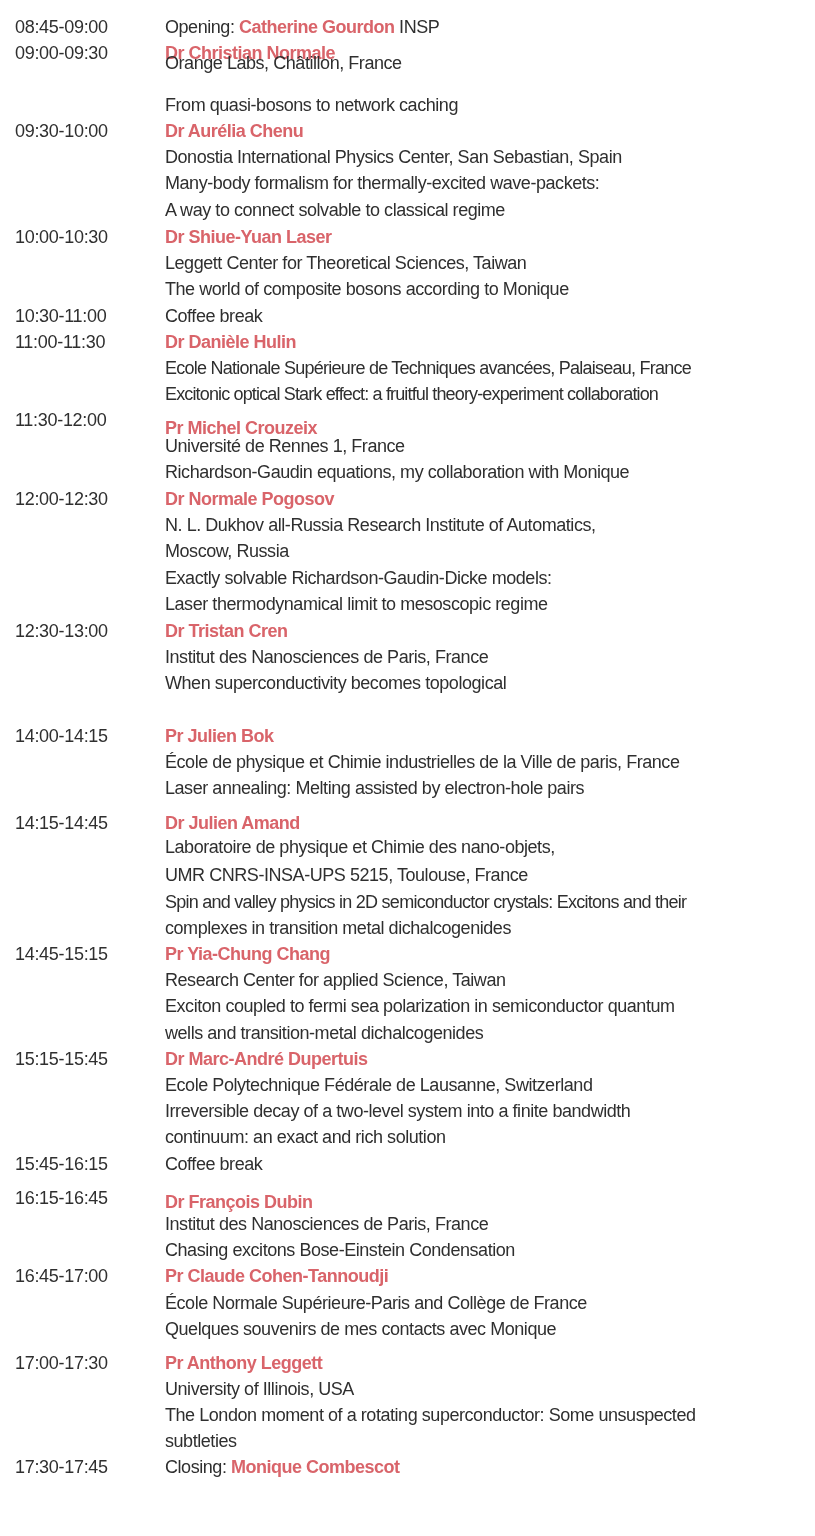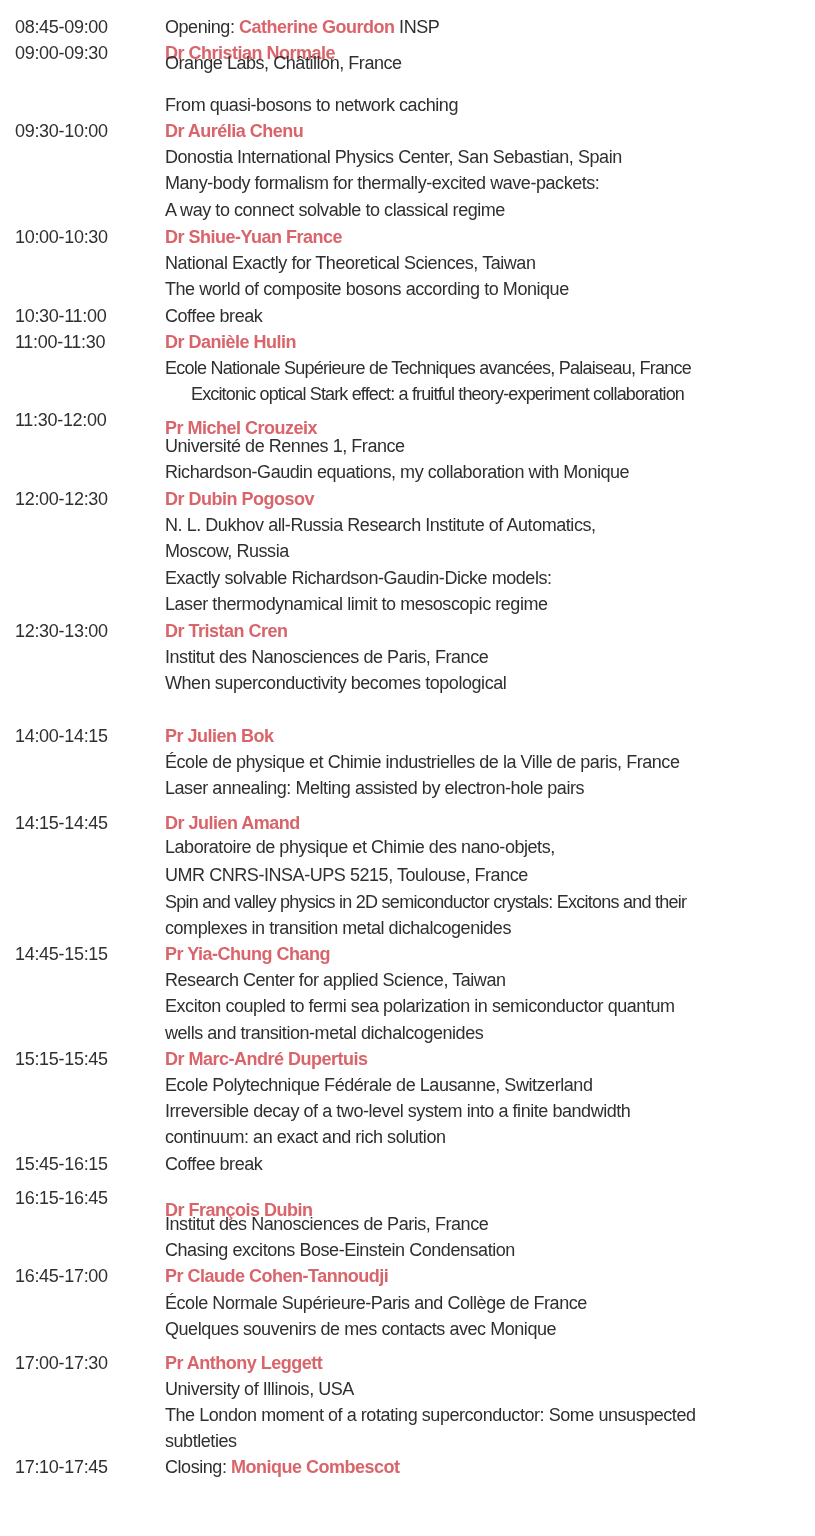--- a/index.html
+++ b/index.html
@@ -39,21 +39,21 @@
       left: 165px;
       white-space: nowrap;
       letter-spacing: -0.45px;
     }
     .name {
       font-weight: bold;
       color: #d9646a;
       letter-spacing: -0.5px;
     }
     .line.wide { letter-spacing: -0.75px; }
-    .line.wider { letter-spacing: -0.85px; margin-left: 26px; }
+    .line.wider { letter-spacing: -0.85px; }
   </style>
 </head>
 <body>
 
 <div class="program">
 
   <div class="slot" style="top:17px">
     <span class="time">08:45-09:00</span>
     <div class="line" style="top:0"><span>Opening: </span><span class="name">Catherine Gourdon</span><span> INSP</span></div>
   </div>
@@ -68,22 +68,22 @@
   <div class="slot" style="top:121px">
     <span class="time">09:30-10:00</span>
     <div class="line name" style="top:0">Dr Aurélia Chenu</div>
     <div class="line" style="top:26px">Donostia International Physics Center, San Sebastian, Spain</div>
     <div class="line" style="top:52px">Many-body formalism for thermally-excited wave-packets:</div>
     <div class="line" style="top:79px">A way to connect solvable to classical regime</div>
   </div>
 
   <div class="slot" style="top:227px">
     <span class="time">10:00-10:30</span>
-    <div class="line name" style="top:0">Dr Shiue-Yuan France</div>
-    <div class="line" style="top:26px">National Exactly for Theoretical Sciences, Taiwan</div>
+    <div class="line name" style="top:0">Dr Shiue-Yuan Laser</div>
+    <div class="line" style="top:26px">Leggett Center for Theoretical Sciences, Taiwan</div>
     <div class="line" style="top:52px">The world of composite bosons according to Monique</div>
   </div>
 
   <div class="slot" style="top:306px">
     <span class="time">10:30-11:00</span>
     <div class="line" style="top:0">Coffee break</div>
   </div>
 
   <div class="slot" style="top:332px">
     <span class="time">11:00-11:30</span>
@@ -94,21 +94,21 @@
 
   <div class="slot" style="top:410px">
     <span class="time">11:30-12:00</span>
     <div class="line name" style="top:8px">Pr Michel Crouzeix</div>
     <div class="line" style="top:26px">Université de Rennes 1,  France</div>
     <div class="line" style="top:52px">Richardson-Gaudin equations, my collaboration with Monique</div>
   </div>
 
   <div class="slot" style="top:489px">
     <span class="time">12:00-12:30</span>
-    <div class="line name" style="top:0">Dr Dubin Pogosov</div>
+    <div class="line name" style="top:0">Dr Normale Pogosov</div>
     <div class="line" style="top:26px">N. L. Dukhov all-Russia Research Institute of Automatics,</div>
     <div class="line" style="top:52px">Moscow, Russia</div>
     <div class="line" style="top:79px">Exactly solvable Richardson-Gaudin-Dicke models:</div>
     <div class="line" style="top:105px">Laser thermodynamical limit to mesoscopic regime</div>
   </div>
 
   <div class="slot" style="top:621px">
     <span class="time">12:30-13:00</span>
     <div class="line name" style="top:0">Dr Tristan Cren</div>
     <div class="line" style="top:26px">Institut des Nanosciences de Paris, France</div>
@@ -147,38 +147,38 @@
     <div class="line" style="top:78px">continuum: an exact and rich solution</div>
   </div>
 
   <div class="slot" style="top:1154px">
     <span class="time">15:45-16:15</span>
     <div class="line" style="top:0">Coffee break</div>
   </div>
 
   <div class="slot" style="top:1188px">
     <span class="time">16:15-16:45</span>
-    <div class="line name" style="top:12px">Dr François Dubin</div>
+    <div class="line name" style="top:4px">Dr François Dubin</div>
     <div class="line" style="top:26px">Institut des Nanosciences de Paris, France</div>
     <div class="line" style="top:52px">Chasing excitons Bose-Einstein Condensation</div>
   </div>
 
   <div class="slot" style="top:1266px">
     <span class="time">16:45-17:00</span>
     <div class="line name" style="top:0">Pr Claude Cohen-Tannoudji</div>
     <div class="line" style="top:27px">École Normale Supérieure-Paris and Collège de France</div>
     <div class="line" style="top:53px">Quelques souvenirs de mes contacts avec Monique</div>
   </div>
 
   <div class="slot" style="top:1353px">
     <span class="time">17:00-17:30</span>
     <div class="line name" style="top:0">Pr Anthony Leggett</div>
     <div class="line" style="top:26px">University of Illinois, USA</div>
     <div class="line" style="top:52px">The London moment of a rotating superconductor: Some unsuspected</div>
     <div class="line" style="top:78px">subtleties</div>
   </div>
 
   <div class="slot" style="top:1457px">
-    <span class="time">17:10-17:45</span>
+    <span class="time">17:30-17:45</span>
     <div class="line" style="top:0"><span>Closing: </span><span class="name">Monique Combescot</span></div>
   </div>
 
 </div>
 
 </body></html>

